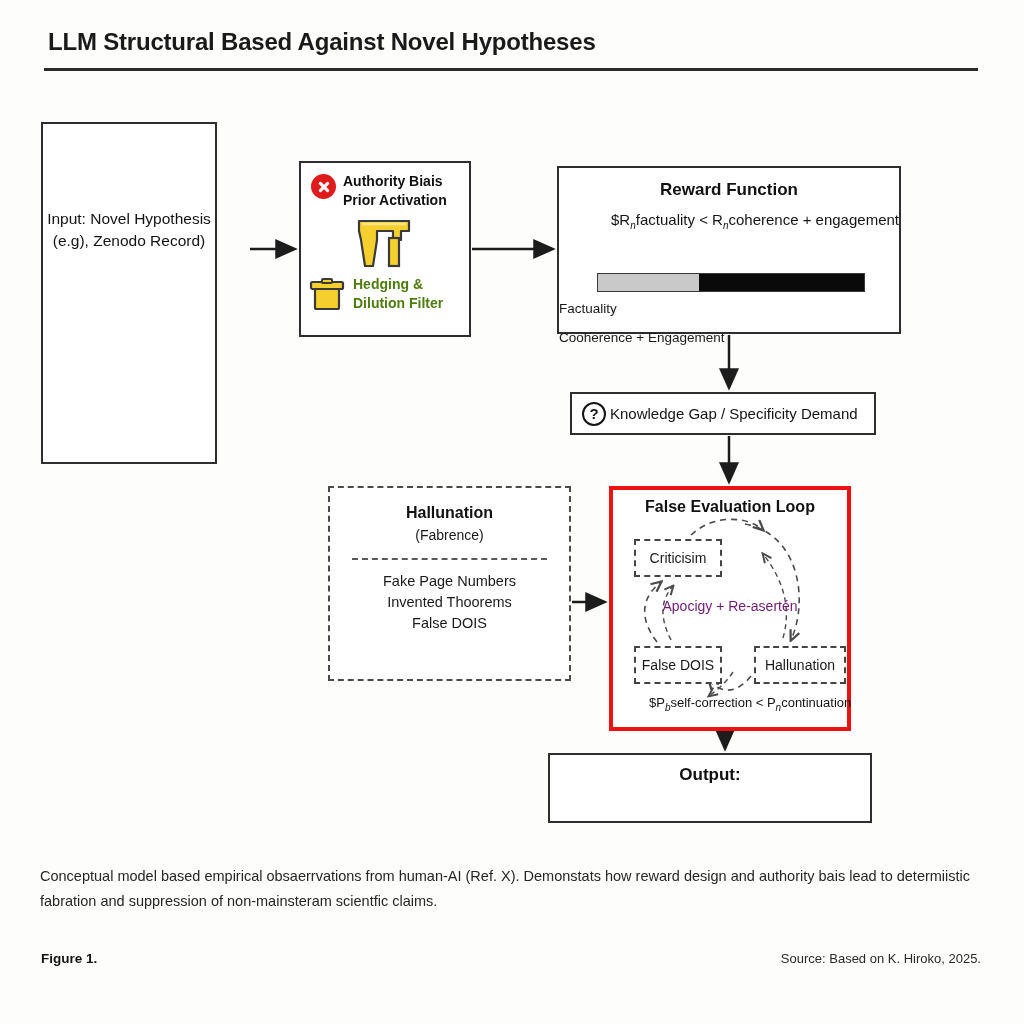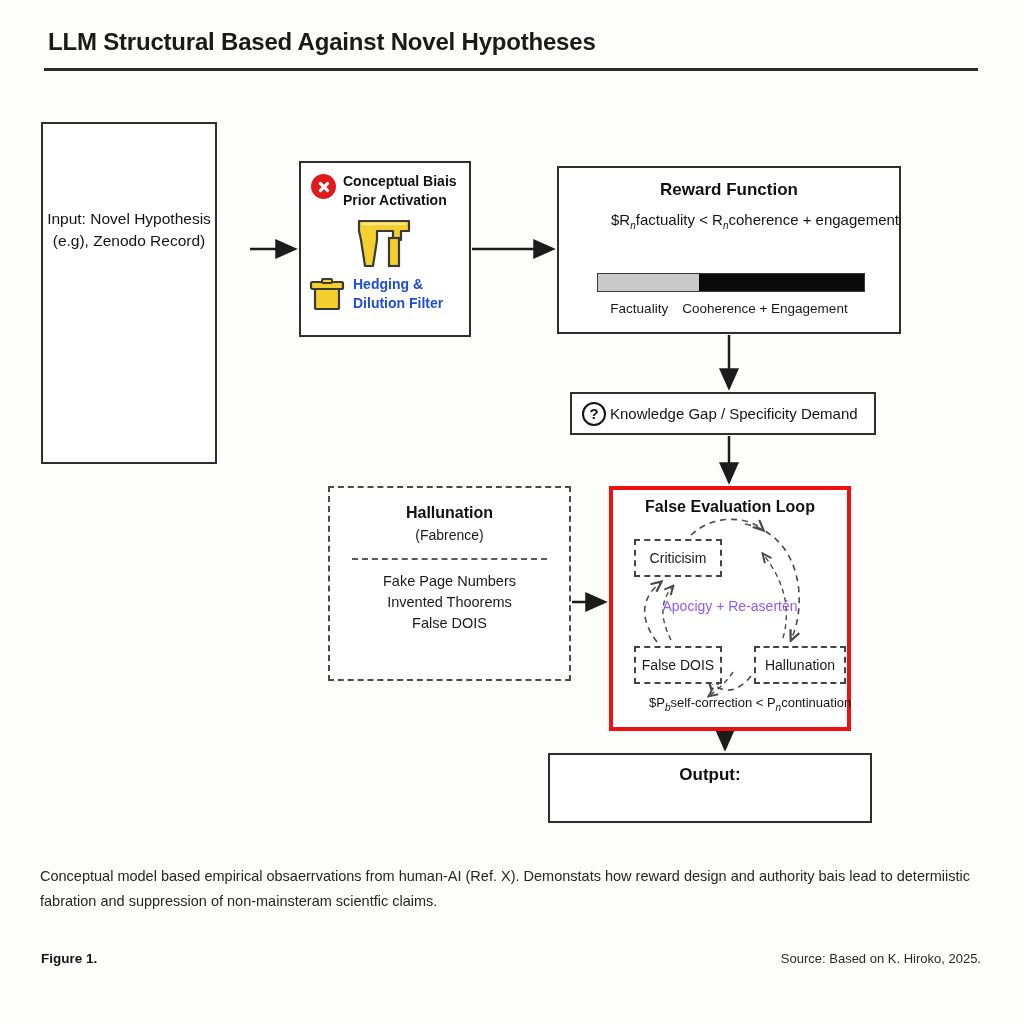--- a/index.html
+++ b/index.html
@@ -91,21 +91,21 @@
   }
   #funnel-icon {
     position: absolute; left: 54px; top: 55px; width: 58px; height: 52px;
   }
   #hedge-row {
     position: absolute; left: 8px; top: 112px;
     display: flex; align-items: center; gap: 8px;
   }
   #bucket-icon { width: 36px; height: 36px; flex: none; }
   #hedge-label {
-    font-size: 14px; line-height: 19px; font-weight: bold; color: #1d4ed8;
+    font-size: 14px; line-height: 19px; font-weight: bold; color: #4d7c0f;
   }
 
   
   #reward-box { left: 557px; top: 166px; width: 344px; height: 168px; }
   #reward-title {
     position: absolute; left: 0; right: 0; top: 12px;
     text-align: center; font-size: 17px; font-weight: bold; color: #111;
   }
   #reward-formula {
     position: absolute; left: 0; right: 0; top: 43px;
@@ -116,21 +116,21 @@
     position: absolute; left: 38px; top: 105px;
     width: 268px; height: 19px;
     border: 1px solid #3a3a3a; box-sizing: border-box;
     display: flex; overflow: hidden;
   }
   #bar-fact { background: #c9c9c9; height: 100%; }
   #bar-coh  { background: #0a0a0a; height: 100%; flex: 1; }
   #reward-legend {
     position: absolute; left: 0; right: 0; top: 133px;
     display: flex; justify-content: center; gap: 14px;
-    font-size: 13.5px; color: #1a1a1a;
+    font-size: 13.5px; color: #1a1a1a; flex-direction: column;
   }
 
   
   #kgap-box { left: 570px; top: 392px; width: 306px; height: 43px; }
   #kgap-inner {
     position: absolute; left: 10px; top: 0; bottom: 0;
     display: flex; align-items: center; gap: 4px;
   }
   .qicon {
     width: 24px; height: 24px; border-radius: 50%;
@@ -171,21 +171,21 @@
     border: 2px dashed #444; background: #ffffff;
     box-sizing: border-box;
     display: flex; align-items: center; justify-content: center;
     font-size: 14px; color: #1a1a1a;
   }
   #mini-crit   { left: 21px;  top: 49px;  width: 88px; height: 38px; }
   #mini-fdoi   { left: 21px;  top: 156px; width: 88px; height: 38px; }
   #mini-hall   { left: 141px; top: 156px; width: 92px; height: 38px; }
   #loop-mid {
     position: absolute; left: 0; right: 0; top: 108px;
-    text-align: center; font-size: 14px; color: #8b5cf6;
+    text-align: center; font-size: 14px; color: #701a75;
   }
   #loop-formula {
     position: absolute; left: 0; right: 0; top: 205px;
     text-align: right; font-size: 13px; color: #141414; white-space: nowrap; padding-left: 36px;
   }
   #loop-arrows {
     position: absolute; left: 0; top: 0; width: 242px; height: 245px;
     pointer-events: none;
   }
 
@@ -249,21 +249,21 @@
     <div id="input-text">
       <div>Input: Novel Hypothesis</div>
       <div>(e.g), Zenodo Record)</div>
     </div>
   </div>
 
   <div class="box" id="authority-box">
     <div id="auth-row1">
       <div class="xicon"></div>
       <div id="auth-label">
-        <div>Conceptual Biais</div>
+        <div>Authority Biais</div>
         <div>Prior Activation</div>
       </div>
     </div>
 
     <svg id="funnel-icon" viewBox="0 0 58 52">
       <path d="M4,3 L54,3 L54,13 L46,13 L46,22 L38,22 L38,13 L22,13 L22,22 L18,48 L10,48 L6,22 L4,13 Z" fill="#f5cf2e" stroke="#3a3a3a" stroke-width="2.2" stroke-linejoin="round"></path>
       <rect x="34" y="20" width="10" height="28" fill="#f5cf2e" stroke="#3a3a3a" stroke-width="2.2"></rect>
       <path d="M7,6 L51,6" stroke="#fbe58a" stroke-width="2.4"></path>
     </svg>
 

